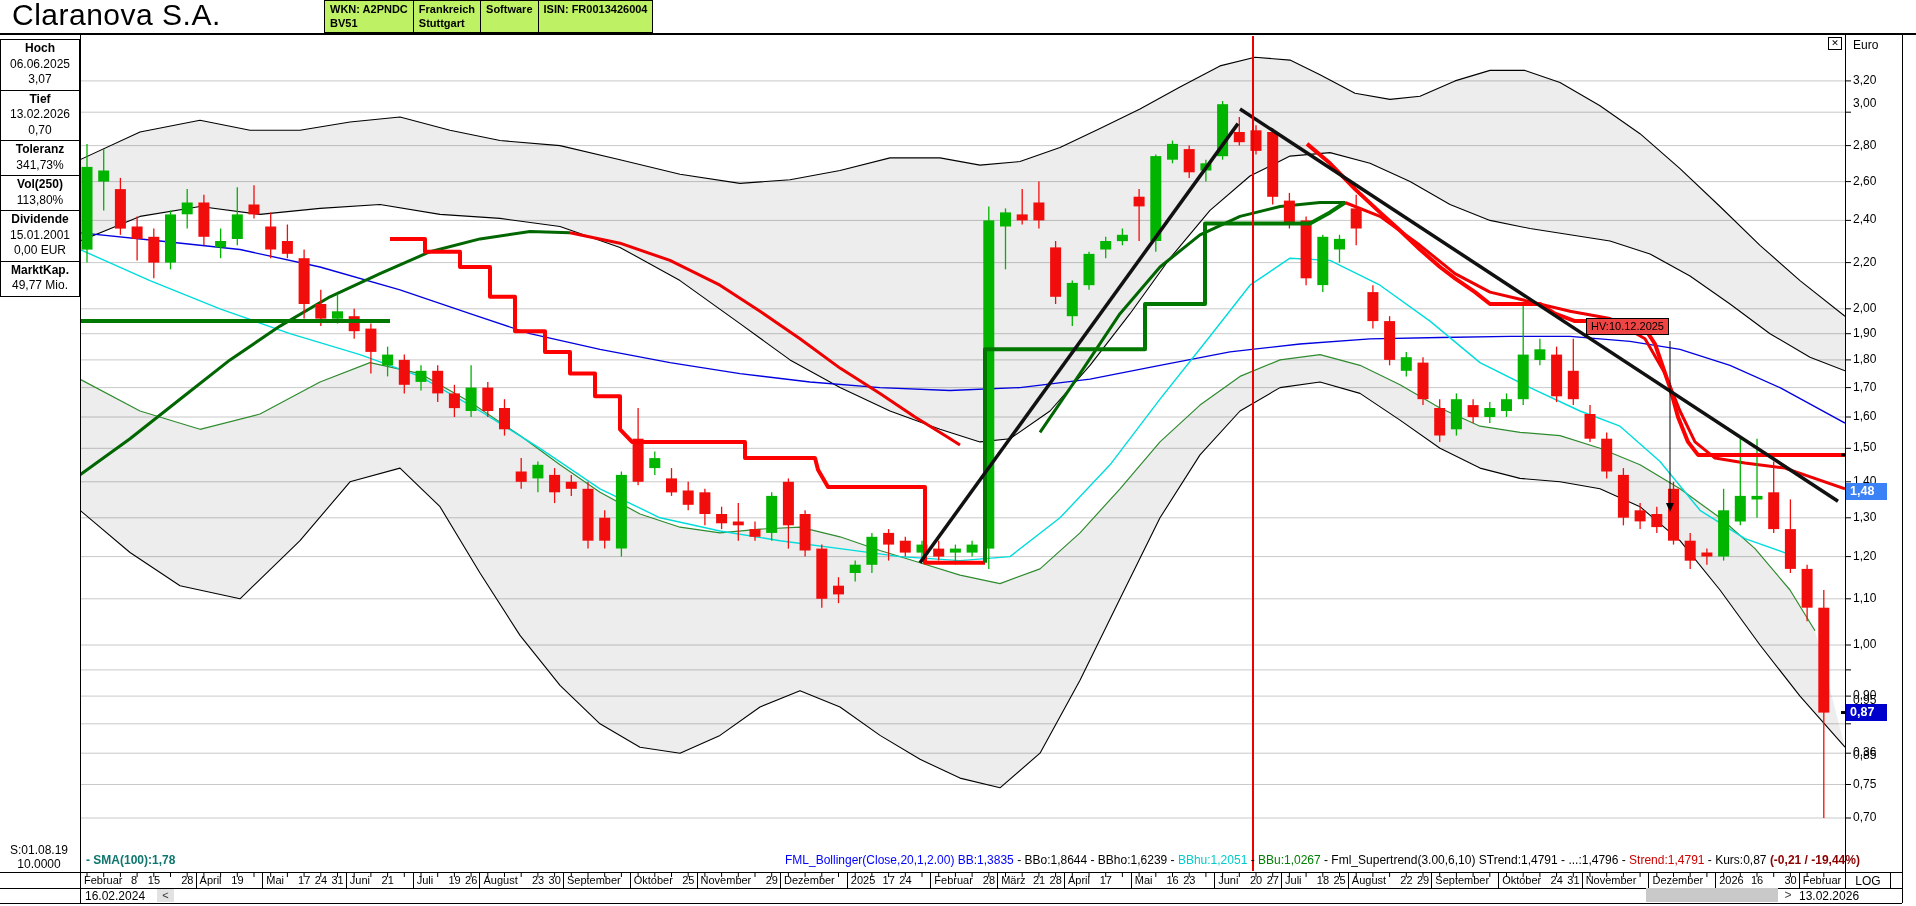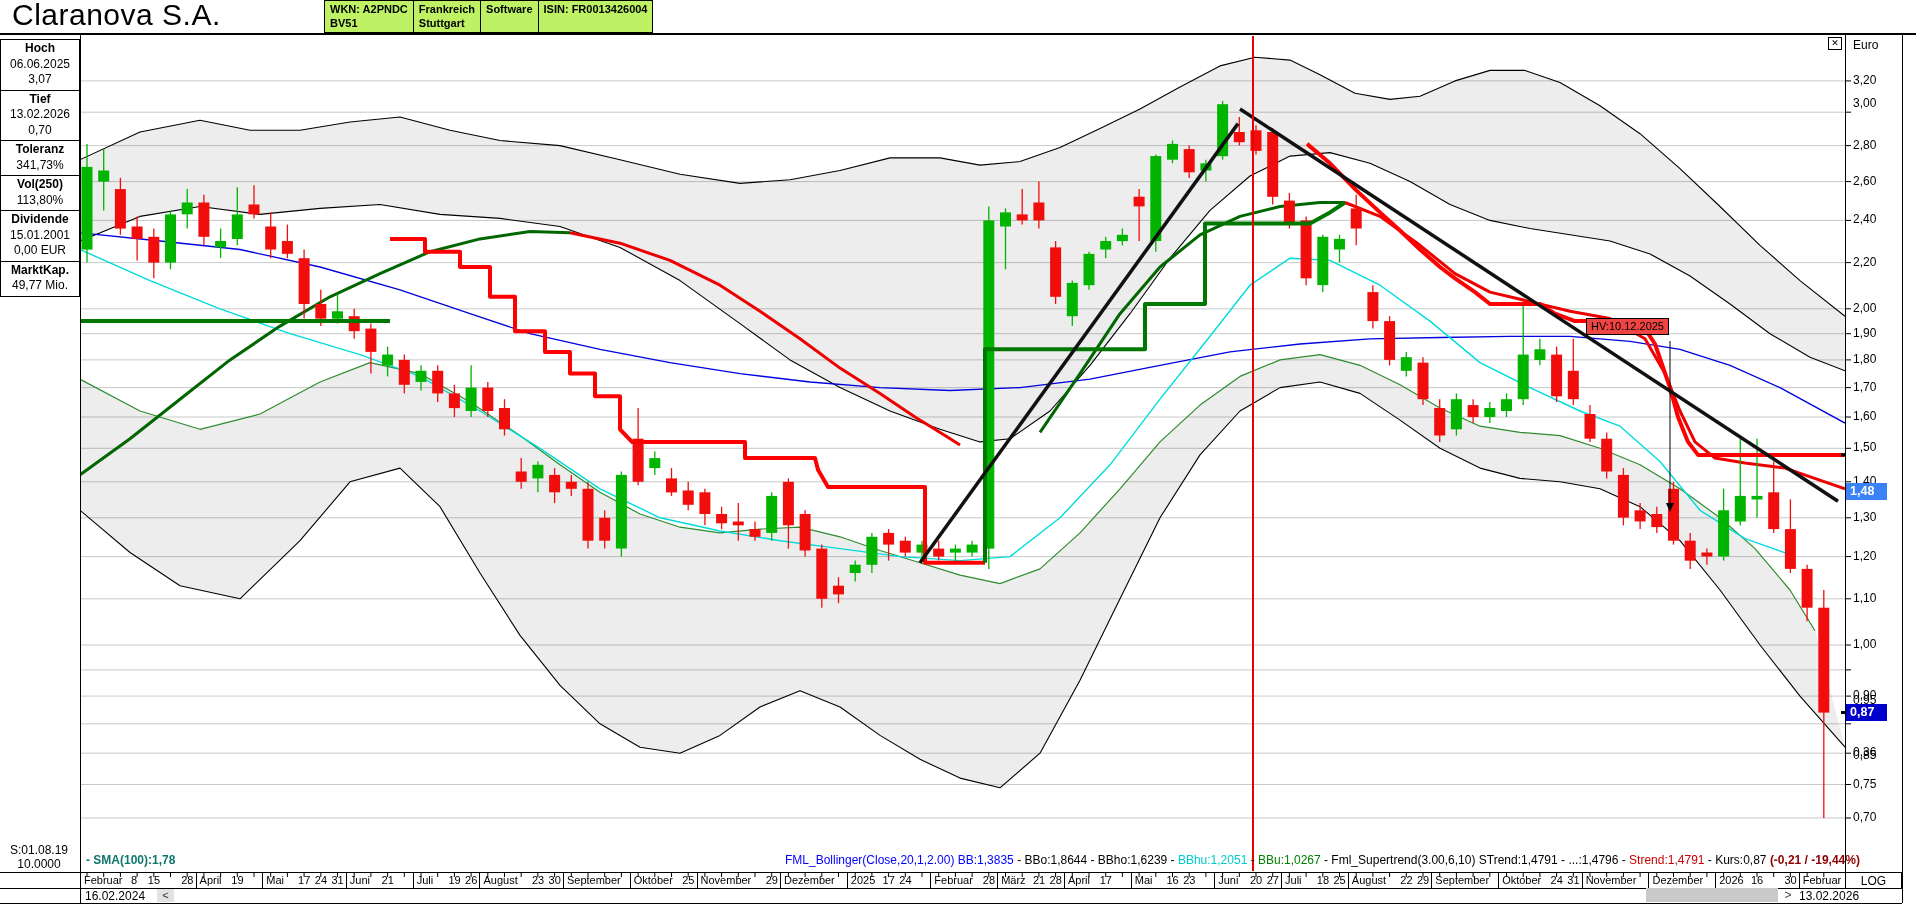--- a/index.html
+++ b/index.html
@@ -26,21 +26,21 @@
   
   #s-label1{left:0;top:843px;width:78px;text-align:center;font-size:12px;}
   #s-label2{left:0;top:857px;width:78px;text-align:center;font-size:12px;}
   #sma-label{left:86px;top:853px;font-size:12px;}
   #legend{left:785px;top:853px;font-size:12px;white-space:nowrap;}
   
   #xaxis{left:80px;top:872px;width:1765px;height:16px;text-align:center;}
   .mseg{position:absolute;top:0;height:16px;border-left:1px solid #000;}
   .mlab{position:absolute;top:2px;left:3px;font-size:11px;white-space:nowrap;}
   .dlab{position:absolute;top:2px;font-size:11px;}
-  #log-cell{left:1845px;top:872px;width:57px;height:17px;border:1px solid #000;text-align:center;font-size:12px;padding-top:1px;background:#fff;}
+  #log-cell{left:1845px;top:872px;width:46px;height:17px;border:1px solid #000;text-align:center;font-size:12px;padding-top:1px;background:#fff;}
   
   #date-start{left:85px;top:889px;font-size:12px;}
   #btn-back{left:157px;top:889px;width:17px;height:13px;background:#e2e2e2;font-size:11px;line-height:12px;text-align:center;color:#333;}
   #scroll-thumb{left:1646px;top:888px;width:132px;height:14px;background:#c9c9c9;}
   #btn-fwd{left:1781px;top:889px;width:14px;height:13px;font-size:12px;line-height:13px;text-align:center;color:#444;}
   #date-end{left:1799px;top:889px;font-size:12px;}
   #hv-label{border:1px solid #000;background:#ef4444;font-size:11px;padding:1px 4px 2px 4px;left:1586px;top:318px;white-space:nowrap;}
   svg{position:absolute;left:0;top:0;}
 </style>
 </head>

